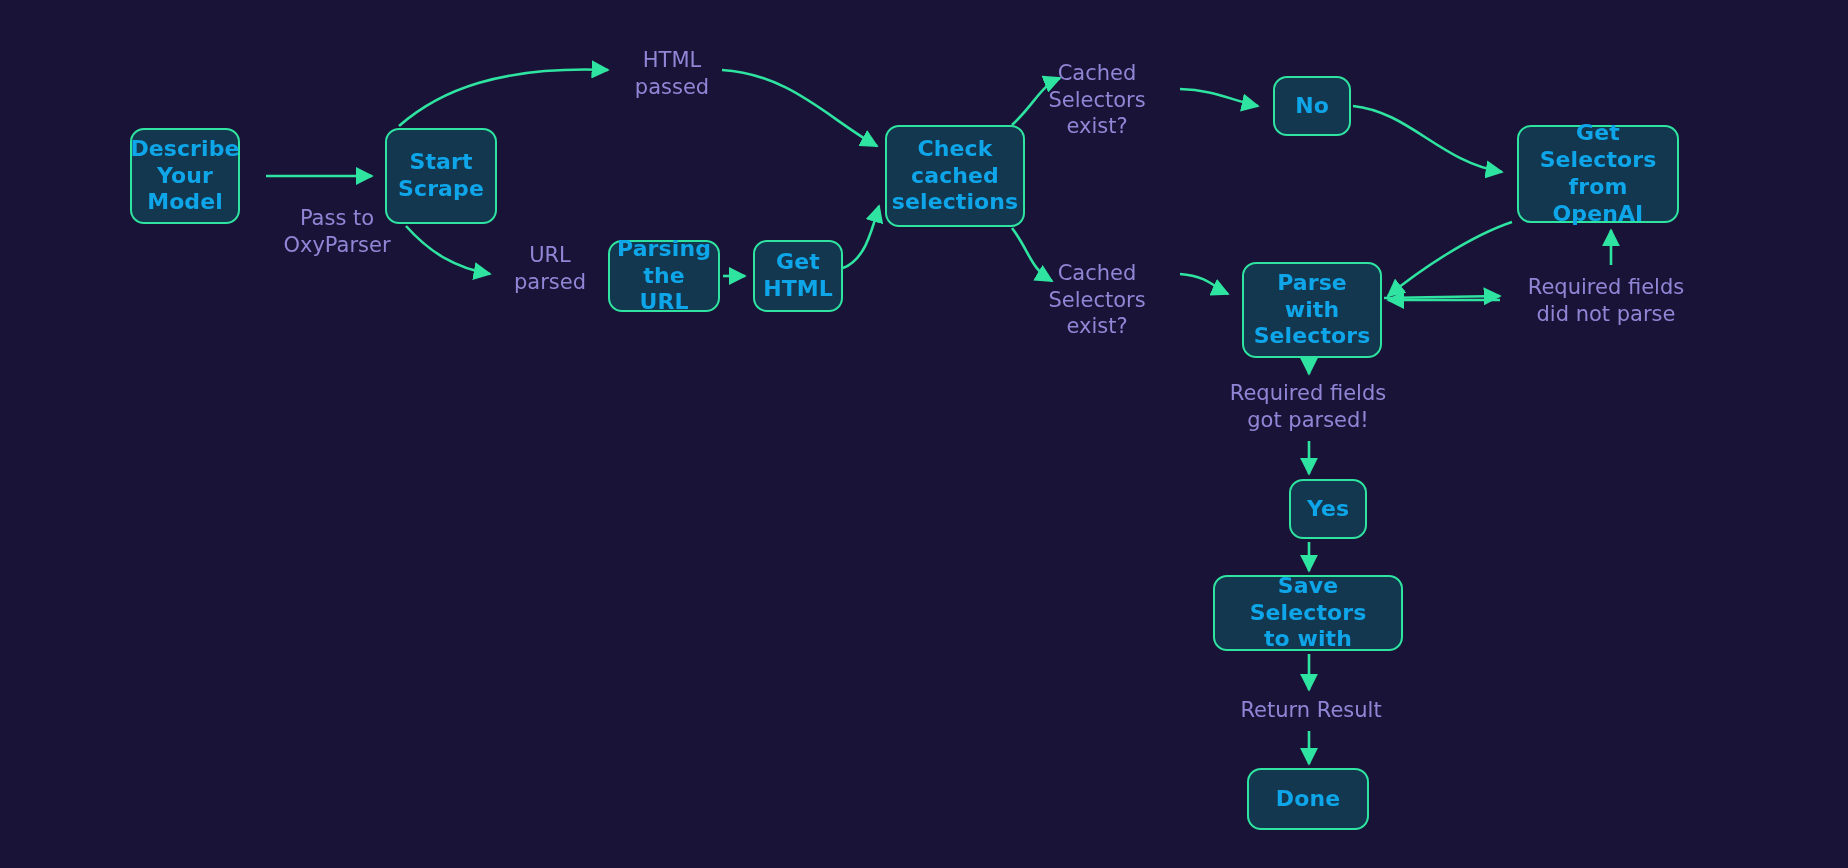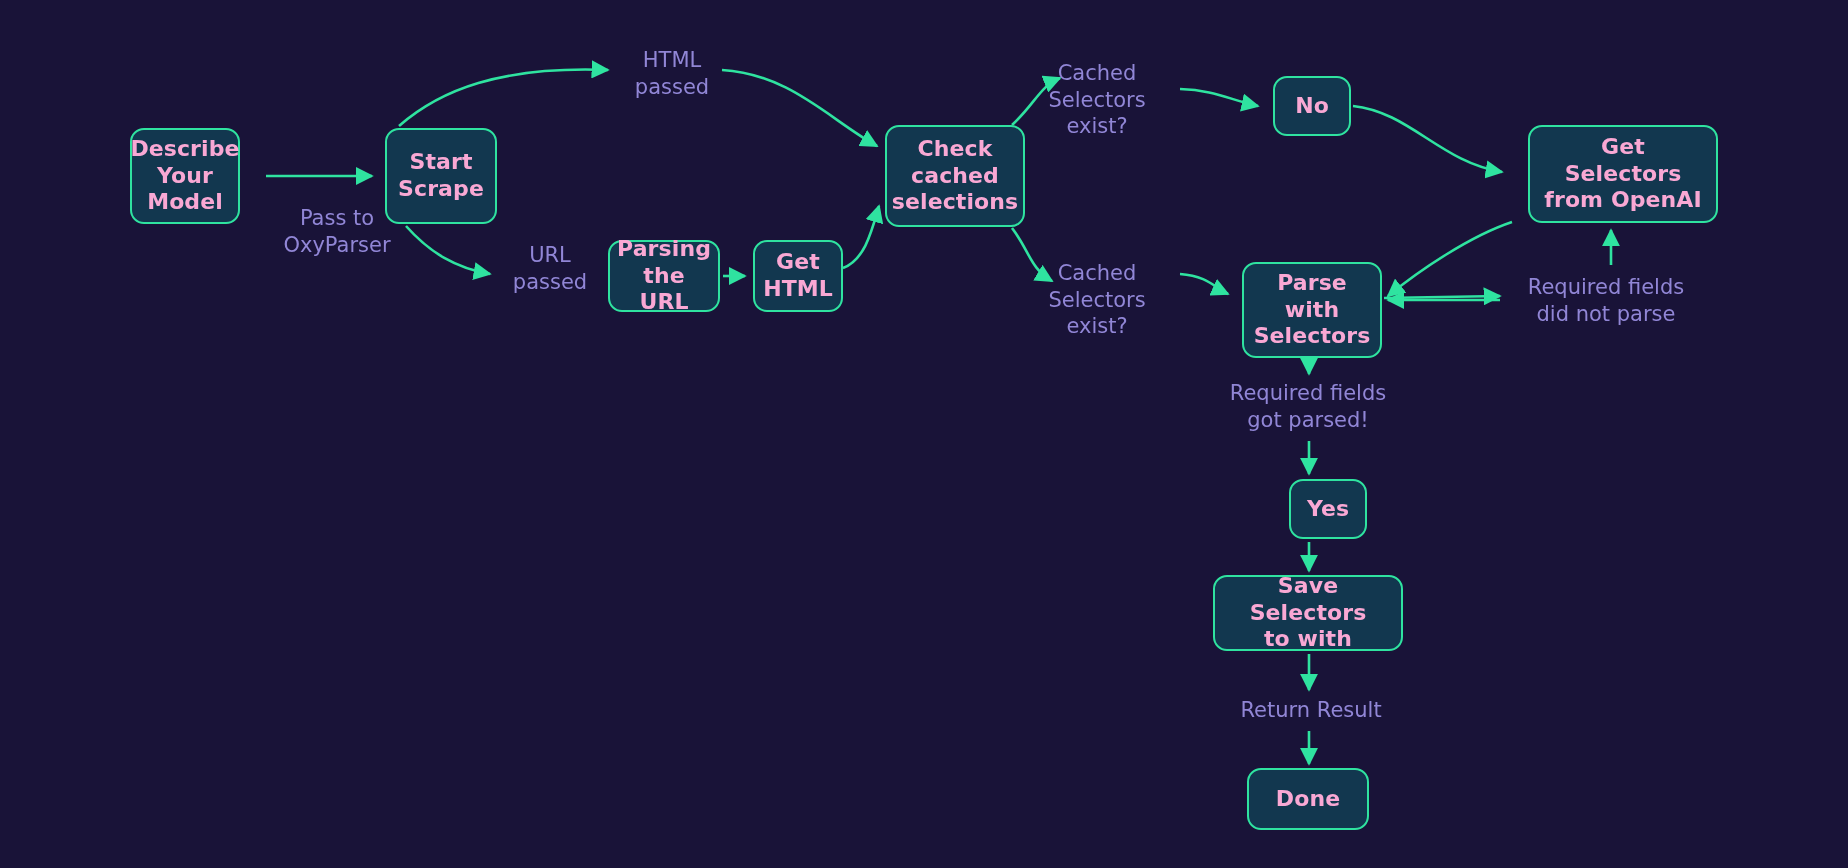--- a/index.html
+++ b/index.html
@@ -27,21 +27,21 @@
     width: 1848px;
     height: 868px;
     pointer-events: none;
   }
   .node {
     position: absolute;
     box-sizing: border-box;
     background: #12374f;
     border: 2.5px solid #2fe3a0;
     border-radius: 14px;
-    color: #f9a8d4;
+    color: #0ea5e9;
     display: flex;
     align-items: center;
     justify-content: center;
     text-align: center;
     font-weight: 700;
     font-size: 22px;
     line-height: 1.22;
     letter-spacing: 0.1px;
     white-space: pre-line;
     padding: 4px 10px;
@@ -129,41 +129,41 @@
 
   <div class="node" style="left:753px; top:240px; width:90px; height:72px;">Get
 HTML</div>
 
   <div class="node" style="left:885px; top:125px; width:140px; height:102px;">Check
 cached
 selections</div>
 
   <div class="node" style="left:1273px; top:76px; width:78px; height:60px;">No</div>
 
-  <div class="node" style="left:1517px; top:125px; width:190px; height:98px;margin-left:11px;">Get Selectors
+  <div class="node" style="left:1517px; top:125px; width:162px; height:98px;">Get Selectors
 from OpenAI</div>
 
   <div class="node" style="left:1242px; top:262px; width:140px; height:96px;">Parse with
 Selectors</div>
 
   <div class="node" style="left:1269px; top:479px; width:78px; height:60px;margin-left:20px;">Yes</div>
 
   <div class="node" style="left:1213px; top:575px; width:190px; height:76px;">Save Selectors
 to with</div>
 
   <div class="node" style="left:1247px; top:768px; width:122px; height:62px;text-align:center;">Done</div>
 
   <div class="edge-label" style="left:261px; top:203px; width:152px; height:58px;">Pass to
 OxyParser</div>
 
   <div class="edge-label" style="left:605px; top:45px; width:134px; height:58px;">HTML
 passed</div>
 
   <div class="edge-label" style="left:482px; top:240px; width:136px; height:58px;">URL
-passed</div>
+parsed</div>
 
   <div class="edge-label" style="left:1022px; top:58px; width:150px; height:84px;">Cached
 Selectors
 exist?</div>
 
   <div class="edge-label" style="left:1022px; top:258px; width:150px; height:84px;">Cached
 Selectors
 exist?</div>
 
   <div class="edge-label" style="left:1508px; top:272px; width:196px; height:58px;">Required fields

